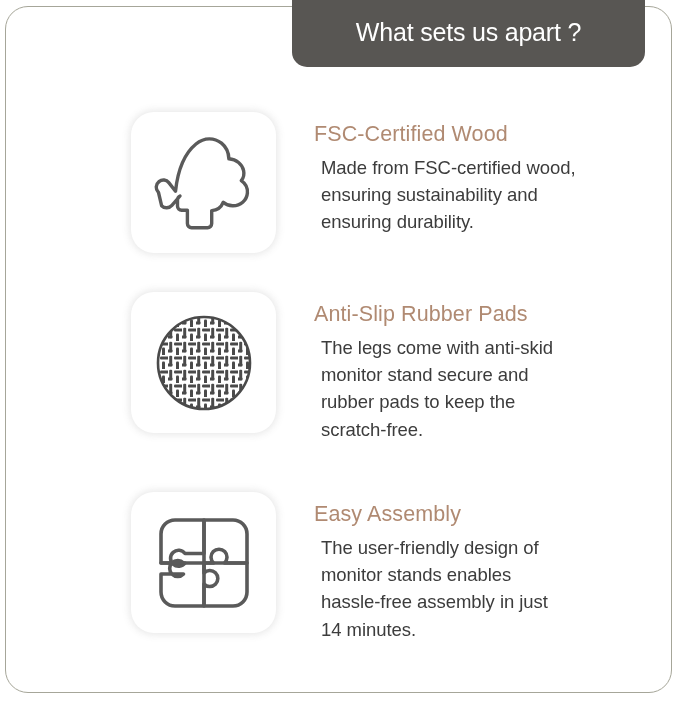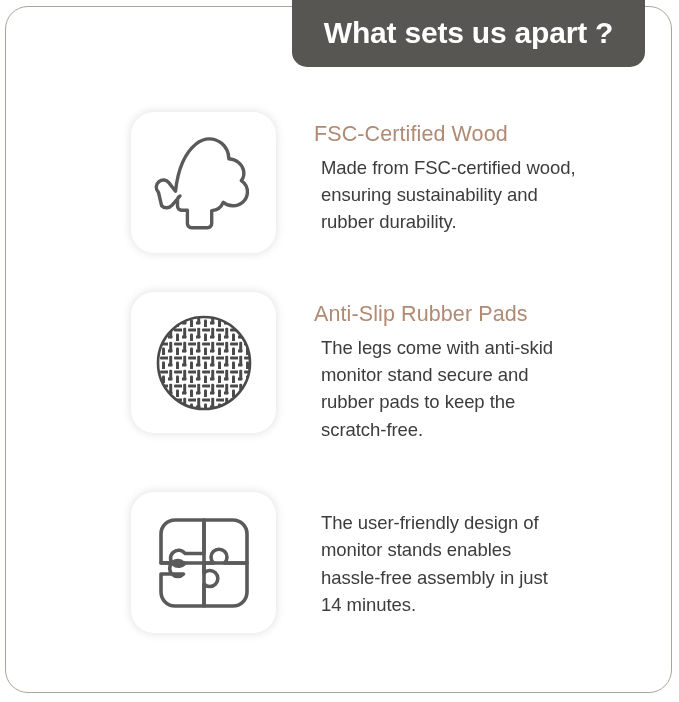--- a/index.html
+++ b/index.html
@@ -39,22 +39,22 @@
     height: 67px;
     background: #585653;
     border-radius: 0 0 15px 15px;
     display: flex;
     align-items: center;
     justify-content: center;
     z-index: 5;
   }
   #banner-title {
     color: #ffffff;
-    font-size: 30px;
-    font-weight: bold;
+    font-size: 25px;
+    font-weight: normal;
     letter-spacing: -0.2px;
     white-space: nowrap;
     line-height: 1;
     padding-bottom: 2px;
   }
 
   
   #features {
     position: absolute;
     left: 9px;
@@ -195,21 +195,21 @@
                    L30.0 65.4
                    L46.5 65.4" stroke="#5a5a5a" stroke-width="3.0" stroke-linecap="round" stroke-linejoin="round" fill="none" opacity="0"></path>
         </svg>
       </span>
     </div>
     <div class="feature-text">
       <p class="feature-title">FSC-Certified Wood</p>
       <p class="feature-desc">
         <span class="ln">Made from FSC-certified wood,</span>
         <span class="ln">ensuring sustainability and</span>
-        <span class="ln">rubber durability.</span>
+        <span class="ln">ensuring durability.</span>
       </p>
     </div>
   </div>
 
   <div class="feature-row r1">
     <div class="icon-card">
       <span>
         <svg width="100" height="100" viewBox="0 0 100 100" xmlns="http://www.w3.org/2000/svg">
           <defs>
             <clipPath id="weaveClip">
@@ -268,20 +268,21 @@
                      H4 Z" style="display:none"></path>
             <path d="M4 47 H26.5 a8 8 0 1 0 0 11 H4 V76 A14 14 0 0 0 18 90 H47 V47 Z"></path>
 
             <path d="M47 47 H90 V76 A14 14 0 0 1 76 90 H47 V68
                      a8 8 0 1 0 0 -11 Z"></path>
           </g>
         </svg>
       </span>
     </div>
     <div class="feature-text">
+      <p class="feature-title">Easy Assembly</p>
       <p class="feature-desc">
         <span class="ln">The user-friendly design of</span>
         <span class="ln">monitor stands enables</span>
         <span class="ln">hassle-free assembly in just</span>
         <span class="ln">14 minutes.</span>
       </p>
     </div>
   </div>
 
 </div>

